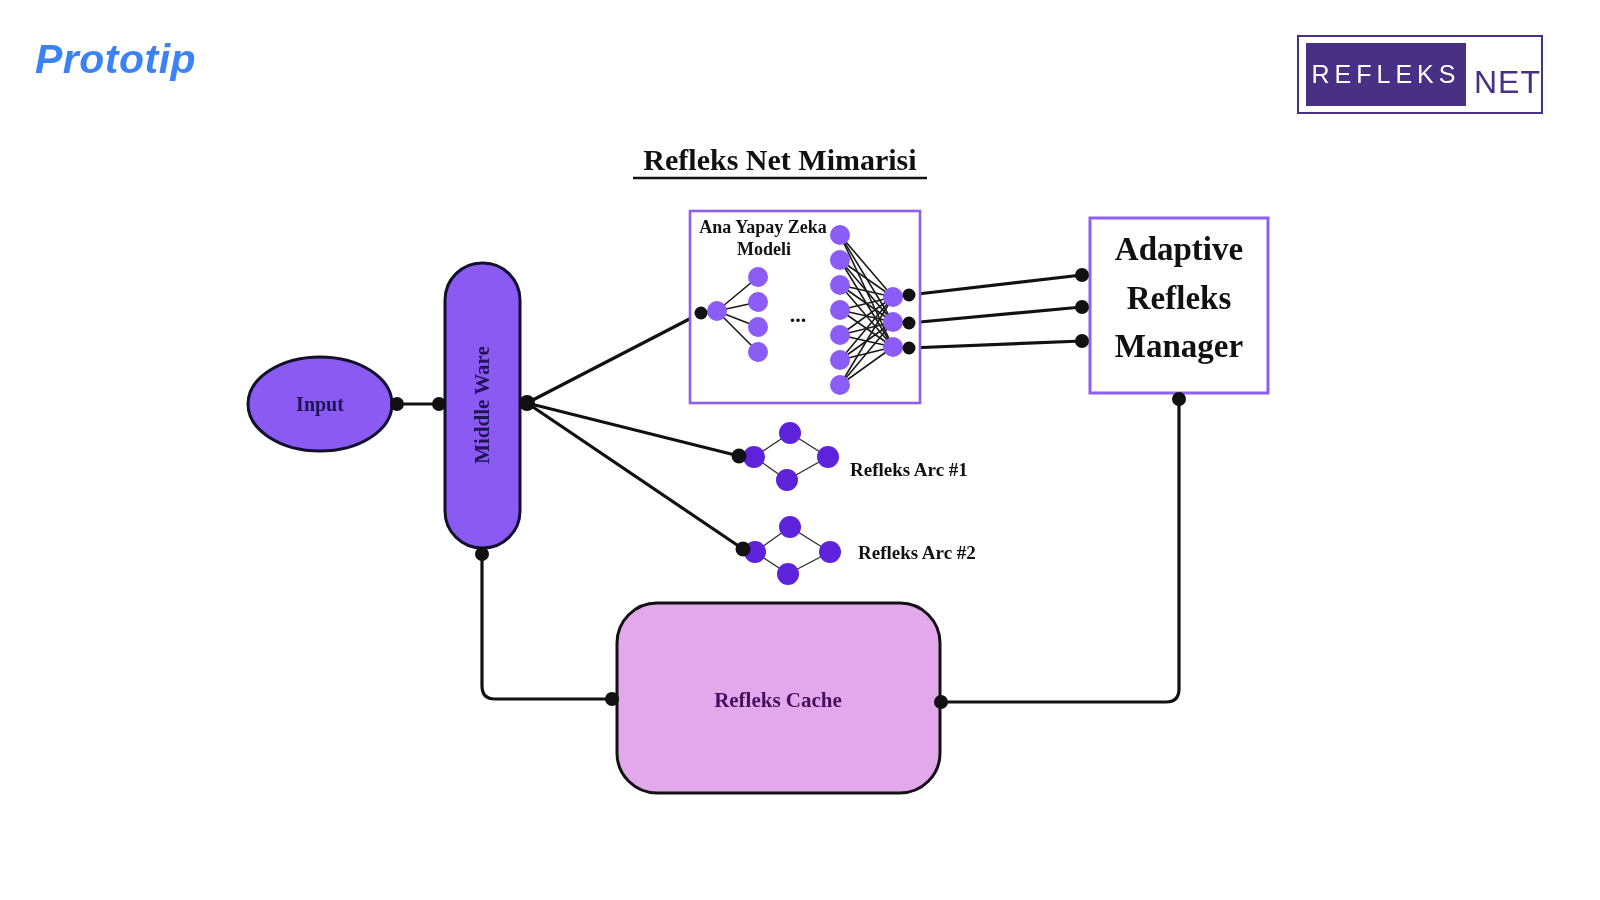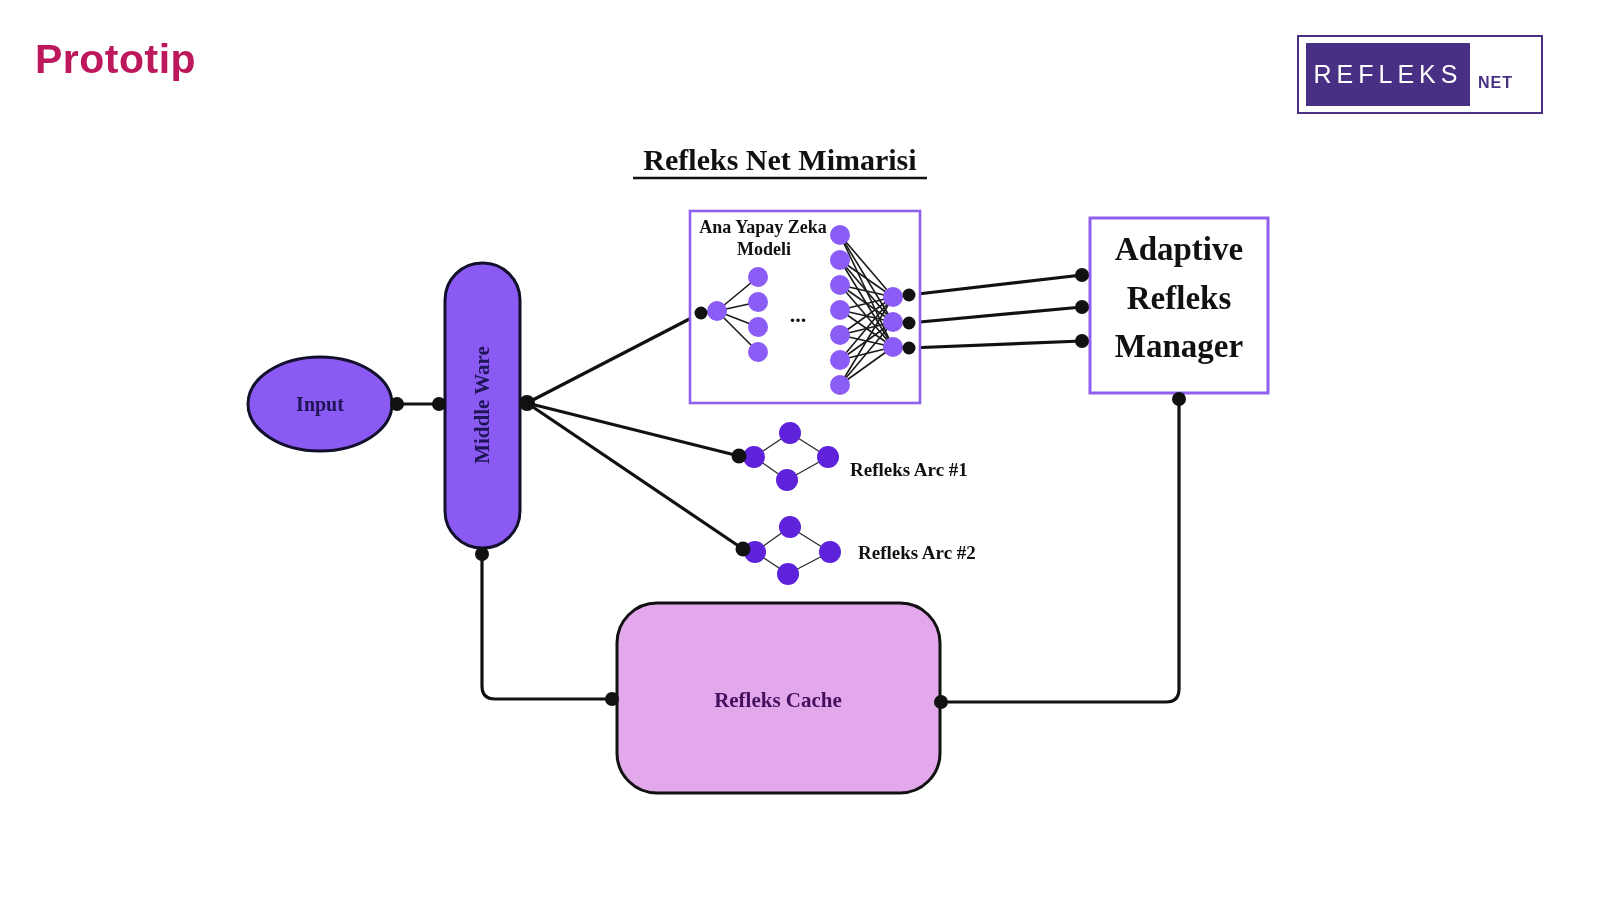--- a/index.html
+++ b/index.html
@@ -1,26 +1,26 @@
 <!DOCTYPE html>
 <html><head>
 <meta charset="utf-8">
 <style>
   html,body{margin:0;padding:0;background:#ffffff;}
   body{width:1600px;height:900px;position:relative;overflow:hidden;
        font-family:"Liberation Sans",sans-serif;}
   .page-title{position:absolute;left:35px;top:36px;font-size:41px;font-weight:800;
-              color:#be185d;letter-spacing:0.5px;}
+              color:#3b82f6;letter-spacing:0.5px;font-style:italic;}
   .logo-outer{position:absolute;left:1297px;top:35px;width:246px;height:79px;
               border:2.5px solid #483084;background:#ffffff;box-sizing:border-box;
               display:flex;align-items:center;}
   .logo-inner{margin-left:7px;width:164px;height:63px;background:#483084;color:#ffffff;
               display:flex;align-items:center;justify-content:center;
               font-size:25px;font-weight:500;letter-spacing:5px;}
-  .logo-net{margin-left:8px;color:#483084;font-weight:700;font-size:16px;letter-spacing:1px;margin-top:16px;}
+  .logo-net{margin-left:8px;color:#483084;font-weight:400;font-size:32px;letter-spacing:1px;margin-top:16px;}
   svg{position:absolute;left:0;top:0;}
   .serif-b{font-family:"Liberation Serif",serif;font-weight:bold;}
   .dark-ink{fill:#1E1456;}
   .black-ink{fill:#111111;}
   .cache-ink{fill:#42105E;}
   .conn{stroke:#111111;stroke-width:3.2;fill:none;}
   .thin{stroke:#1a1a1a;stroke-width:1.6;fill:none;}
   .edge{stroke:#2a2a2a;stroke-width:1.3;fill:none;}
   .dot{fill:#111111;}
   .nn-node{fill:#8B5CF6;}

